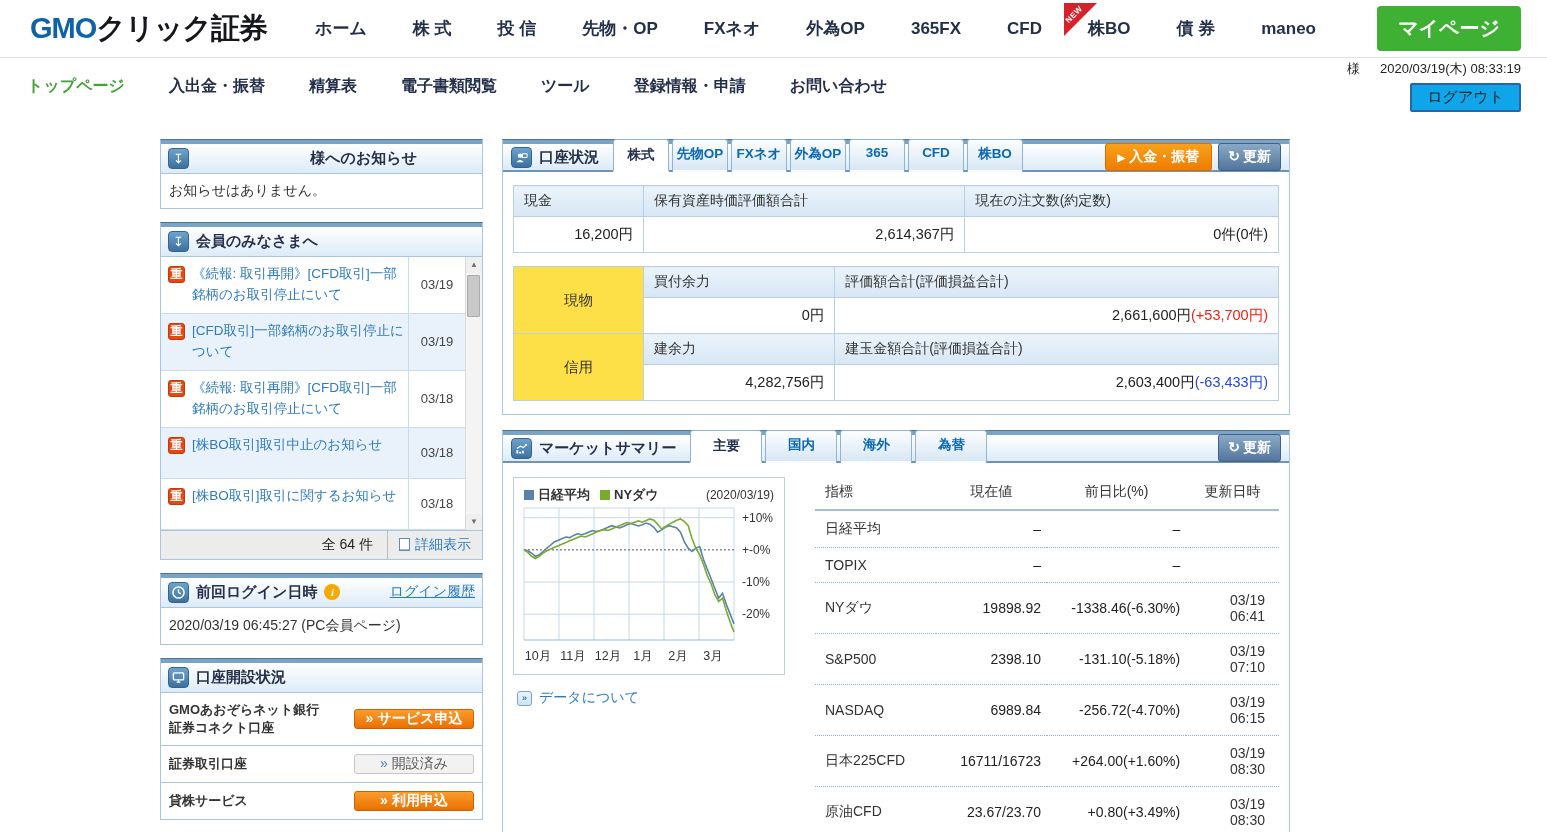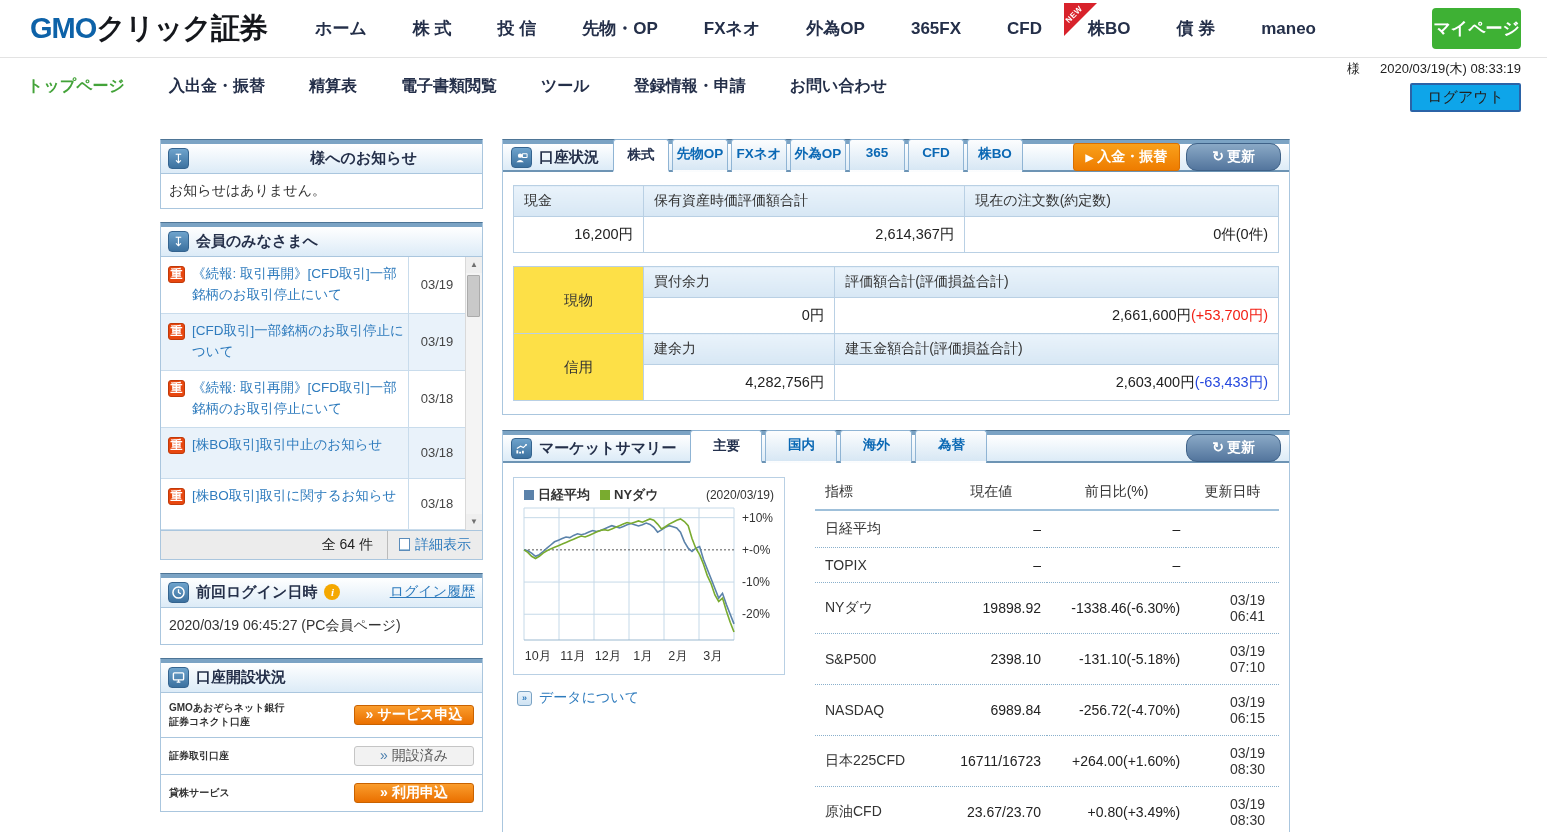--- a/index.html
+++ b/index.html
@@ -12,22 +12,22 @@
   .logo { font-weight:bold; font-size:29px; letter-spacing:-1px; cursor:pointer; white-space:nowrap; }
   .logo-gmo { color:#0d62a8; }
   .logo-rest { color:#15171c; }
   .topnav-items { display:flex; align-items:center; margin-left:48px; flex:1; }
   .topnav-item { position:relative; font-size:17px; font-weight:bold; color:#242f49;
     margin-right:46px; cursor:pointer; white-space:nowrap; }
   .new-ribbon { position:absolute; left:-24px; top:-14px; width:33px; height:33px;
     background:#d8222b; clip-path:polygon(0 0,100% 0,0 100%); }
   .new-ribbon span { position:absolute; left:0px; top:7px; transform:rotate(-45deg);
     color:#fff; font-size:8px; font-weight:bold; letter-spacing:.5px; }
-  .mypage-btn { background:#3eb134; color:#fff; font-size:17px; font-weight:bold;
-    border:none; border-radius:4px; padding:9px 1px; cursor:pointer; }
+  .mypage-btn { background:#3eb134; color:#fff; font-size:20px; font-weight:bold;
+    border:none; border-radius:4px; padding:9px 21px; cursor:pointer; }
 
   
   .subnav-wrap { position:relative; height:57px; }
   .subnav { display:flex; align-items:center; height:100%; padding-left:27px; }
   .subnav-item { font-size:16px; font-weight:bold; color:#242f49; margin-right:44px; cursor:pointer; white-space:nowrap; }
   .subnav-item.active { color:#43a339; }
   .user-area { position:absolute; top:2px; right:26px; display:flex; flex-direction:column; align-items:flex-end; }
   .user-line { font-size:13px; color:#222; display:flex; gap:20px; }
   .logout-btn { margin-top:5px; background:#0ea5e9; border:2px solid #2b63a7; border-radius:2px;
     color:#222; font-size:15px; padding:3px 15px; cursor:pointer; }
@@ -79,21 +79,21 @@
   
   .info-icon { width:16px; height:16px; border-radius:50%; background:#f5a800; color:#fff;
     font-size:11px; font-weight:bold; font-family:"Liberation Serif",serif; font-style:italic;
     display:flex; align-items:center; justify-content:center; margin-left:7px; }
   .login-link { margin-left:auto; font-size:14px; color:#2e7bbd; text-decoration:underline; cursor:pointer; }
 
   
   .acc-row { display:flex; align-items:center; justify-content:space-between;
     padding:8px 8px; border-bottom:1px solid #aac6de; }
   .acc-row:last-child { border-bottom:none; }
-  .acc-label { font-size:10px; font-weight:bold; color:#333; line-height:1.4; }
+  .acc-label { font-size:13px; font-weight:bold; color:#333; line-height:1.4; }
   .btn-orange, .btn-gray { width:120px; flex:none; text-align:center; font-size:14px; font-weight:bold;
     padding:0 4px; border-radius:3px; cursor:pointer; }
   .btn-orange { background:linear-gradient(#fa9d2d,#ea7000); border:1px solid #c96200; color:#fff; }
   .btn-orange .chev { color:#fff; margin-right:4px; }
   .btn-gray { background:#f2f2f2; border:1px solid #c5c5c5; color:#555; font-weight:normal; }
   .btn-gray .chev { color:#4b7fae; margin-right:4px; }
 
   
   .panel { border:1px solid #aac6de; border-top:1px solid #4e7596; margin-bottom:15px; background:#fff; }
   .panel-header { position:relative; border-top:4px solid #7ba3c4; border-bottom:2px solid #6d94b4;
@@ -102,22 +102,22 @@
   .panel-title { font-size:15px; font-weight:bold; color:#25304a; margin:0 14px 0 7px; white-space:nowrap; }
   .tabs { display:flex; align-self:flex-end; margin-bottom:-2px; }
   .tab { border:1px solid #8fb4d4; border-bottom:2px solid transparent; border-radius:3px 3px 0 0;
     background:linear-gradient(#fcfdfe,#d7e7f4); color:#0a68b4; font-size:13.5px; font-weight:bold;
     padding:5px 0 6px; margin-right:3px; cursor:pointer; text-align:center; min-width:72px; white-space:nowrap; }
   .tab.sm { min-width:56px; }
   .tab.active { background:#fff; color:#24314e; border-bottom:2px solid #fff; padding-top:6px; }
   .header-btns { margin-left:auto; display:flex; gap:6px; align-items:center; }
   .btn-deposit { background:linear-gradient(#f9a11b,#ee7c00); border:1px solid #d96f00; border-radius:3px;
     color:#fff; font-size:14px; font-weight:bold; padding:4px 12px; cursor:pointer; white-space:nowrap; }
-  .btn-refresh { background:linear-gradient(#8aa9c6,#53759d); border:1px solid #3f6288; border-radius:11px;
-    color:#fff; font-size:14px; font-weight:bold; padding:4px 25px; cursor:pointer; white-space:nowrap; }
+  .btn-refresh { background:linear-gradient(#8aa9c6,#53759d); border:1px solid #3f6288; border-radius:3px;
+    color:#fff; font-size:14px; font-weight:bold; padding:4px 9px; cursor:pointer; white-space:nowrap; }
   .btn-deposit .tri { font-size:10px; margin-right:4px; }
   .btn-refresh .rot { margin-right:3px; }
 
   .panel-body { padding:13px 10px; }
   table.acct { width:100%; border-collapse:collapse; }
   table.acct th, table.acct td { border:1px solid #b9d0e4; font-size:14px; }
   table.acct th { background:linear-gradient(#eaf3fb,#d7e7f4); font-weight:normal; text-align:left;
     color:#333; padding:6px 10px; }
   table.acct td { background:#fff; text-align:right; padding:8px 10px; color:#222; font-size:14.5px; }
   table.acct td.group { background:#fde047; text-align:center; color:#333; font-size:14.5px; width:17%; }

